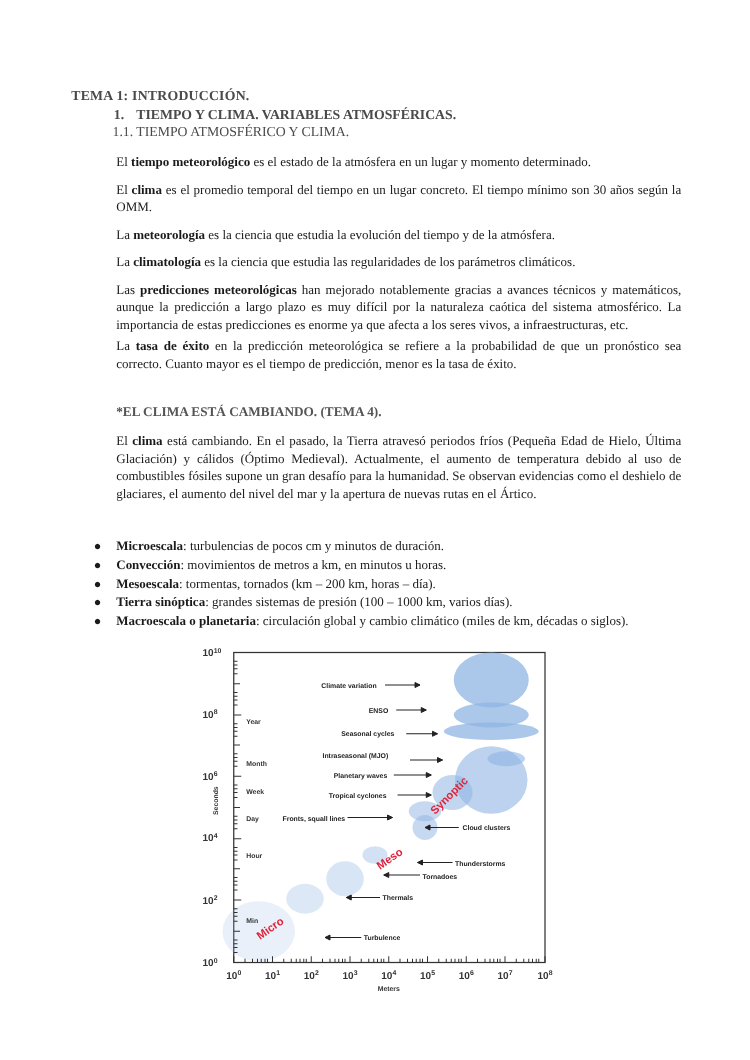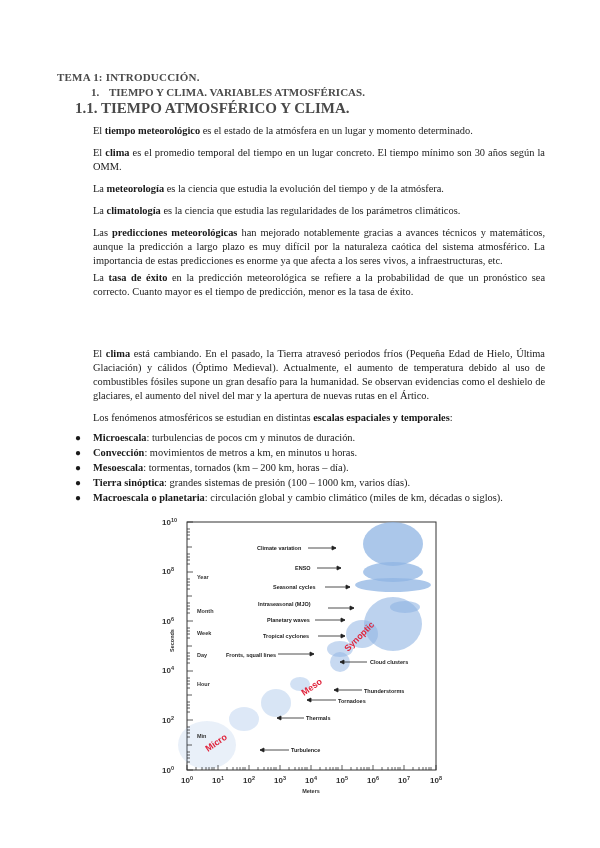--- a/index.html
+++ b/index.html
@@ -3,21 +3,21 @@
 <meta charset="utf-8">
 <style>
   html, body { margin: 0; padding: 0; background: #ffffff; }
   body { width: 600px; height: 848px; position: relative; overflow: hidden;
          font-family: "Liberation Serif", "DejaVu Serif", serif; color: #1a1a1a; }
   .page { position: absolute; left: 0; top: 0; width: 600px; height: 848px; }
   .h-title { position: absolute; left: 57px; top: 71px; font-size: 11px; font-weight: bold;
              color: #4a4a4a; letter-spacing: 0.2px; }
   .h-1 { position: absolute; left: 91px; top: 86px; font-size: 11px; font-weight: bold; color: #4a4a4a; }
   .h-1 .num { display: inline-block; width: 18px; }
-  .h-11 { position: absolute; left: 75px; top: 100px; font-size: 15px; font-weight: bold; color: #4a4a4a; }
+  .h-11 { position: absolute; left: 90px; top: 100px; font-size: 11px; font-weight: normal; color: #4a4a4a; }
   .para { position: absolute; left: 93px; width: 452px; font-size: 10.4px; line-height: 14px;
           text-align: justify; color: #1a1a1a; }
   .para b { font-weight: bold; }
   .h-callout { position: absolute; left: 93px; top: 325px; font-size: 10.6px; font-weight: bold; color: #555; }
   ul.bullets { position: absolute; left: 60px; top: 430px; margin: 0; padding: 0; list-style: none;
                font-size: 10.4px; line-height: 15px; width: 490px; }
   ul.bullets li { position: relative; padding-left: 33px; white-space: nowrap; }
   ul.bullets li .dot { position: absolute; left: 15px; top: 0; font-size: 10px; }
   .figure { position: absolute; left: 160px; top: 512px; width: 300px; height: 290px; }
   .figure svg { width: 300px; height: 290px; display: block; }
@@ -52,28 +52,26 @@
   </p>
 
   <p class="para" style="top:204px;margin:0;">
     <span>La </span><b>climatología</b><span> es la ciencia que estudia las regularidades de los parámetros climáticos.</span>
   </p>
 
   <p class="para" style="top:271px;margin:0;">
     <span>La </span><b>tasa de éxito</b><span> en la predicción meteorológica se refiere a la probabilidad de que un pronóstico sea correcto. Cuanto mayor es el tiempo de predicción, menor es la tasa de éxito.</span>
   </p>
 
+  <div class="h-callout">*EL CLIMA ESTÁ CAMBIANDO. (TEMA 4).</div>
 
   <p class="para" style="top:347px;margin:0;">
     <span>El </span><b>clima</b><span> está cambiando. En el pasado, la Tierra atravesó periodos fríos (Pequeña Edad de Hielo, Última Glaciación) y cálidos (Óptimo Medieval). Actualmente, el aumento de temperatura debido al uso de combustibles fósiles supone un gran desafío para la humanidad. Se observan evidencias como el deshielo de glaciares, el aumento del nivel del mar y la apertura de nuevas rutas en el Ártico.</span>
   </p>
 
-  <p class="para" style="top:411px;margin:0;">
-    <span>Los fenómenos atmosféricos se estudian en distintas </span><b>escalas espaciales y temporales</b><span>:</span>
-  </p>
 
   <ul class="bullets">
     <li><span class="dot">●</span><b>Microescala</b><span>: turbulencias de pocos cm y minutos de duración.</span></li>
     <li><span class="dot">●</span><b>Convección</b><span>: movimientos de metros a km, en minutos u horas.</span></li>
     <li><span class="dot">●</span><b>Mesoescala</b><span>: tormentas, tornados (km – 200 km, horas – día).</span></li>
     <li><span class="dot">●</span><b>Tierra sinóptica</b><span>: grandes sistemas de presión (100 – 1000 km, varios días).</span></li>
     <li><span class="dot">●</span><b>Macroescala o planetaria</b><span>: circulación global y cambio climático (miles de km, décadas o siglos).</span></li>
   </ul>
 
   <div class="figure">

